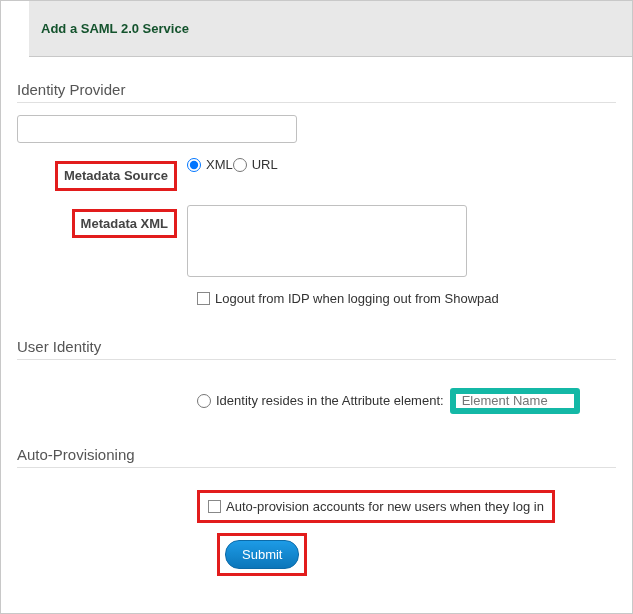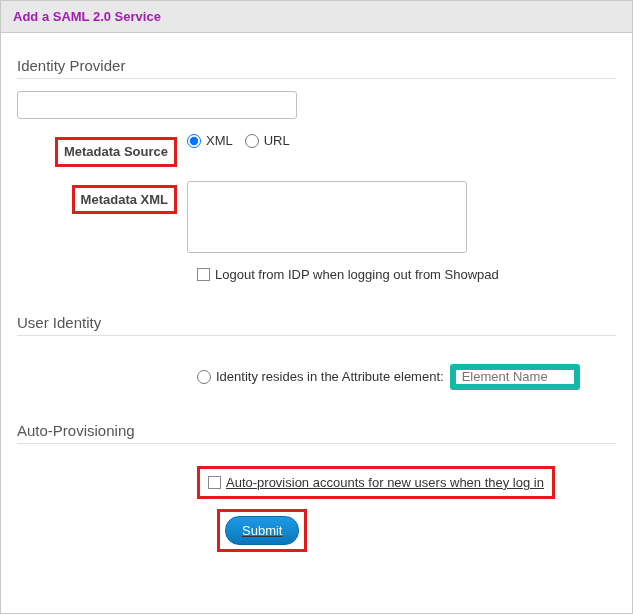--- a/index.html
+++ b/index.html
@@ -12,24 +12,25 @@
   }
   .window {
     width: 633px;
     height: 614px;
     border: 1px solid #c8c8c8;
     background: #fff;
   }
   .titlebar {
     background: #e8e8e8;
     border-bottom: 1px solid #c8c8c8;
-    padding: 8px 12px;
+    padding: 20px 12px;
     font-weight: bold;
-    color: #a21caf;
-    font-size: 13px;
+    color: #14532d;
+    font-size: 13px;
+    margin-left: 28px;
   }
   .content {
     padding: 18px 16px 16px 16px;
   }
   .section-title {
     font-size: 15px;
     color: #555;
     margin-bottom: 4px;
     margin-top: 32px;
   }
@@ -50,21 +51,21 @@
     padding-right: 10px;
     padding-top: 4px;
     color: #444;
     font-weight: bold;
     font-size: 13px;
   }
   .field-col {
     flex: 1;
     display: flex;
     align-items: center;
-    gap: 12px;
+    gap: 0;
     flex-wrap: wrap;
   }
   .hl {
     border: 3px solid #e21c1c;
     padding: 4px 6px;
     display: inline-block;
     line-height: 1.2;
   }
   .hl-box {
     border: 3px solid #e21c1c;
@@ -197,21 +198,21 @@
           <input type="radio" name="uid" style="">
           <span>Identity resides in the Attribute element:</span>
         </label>
         <input type="text" class="small-input" placeholder="Element Name" style="">
       </div>
     </div>
 
     <div class="section-title">Auto-Provisioning</div>
     <hr class="section-rule">
 
-    <div class="indent-block" style="padding-top:10px;text-decoration:underline;">
+    <div class="indent-block" style="padding-top:10px;">
       <div class="line">
         <span class="hl-box">
           <label class="check-item">
             <input type="checkbox" style="">
             <span>Auto-provision accounts for new users when they log in</span>
           </label>
         </span>
       </div>
       <div class="line" style="margin-top:8px;padding-left:20px;">
         <span class="hl-box" style="padding:4px 5px;">

